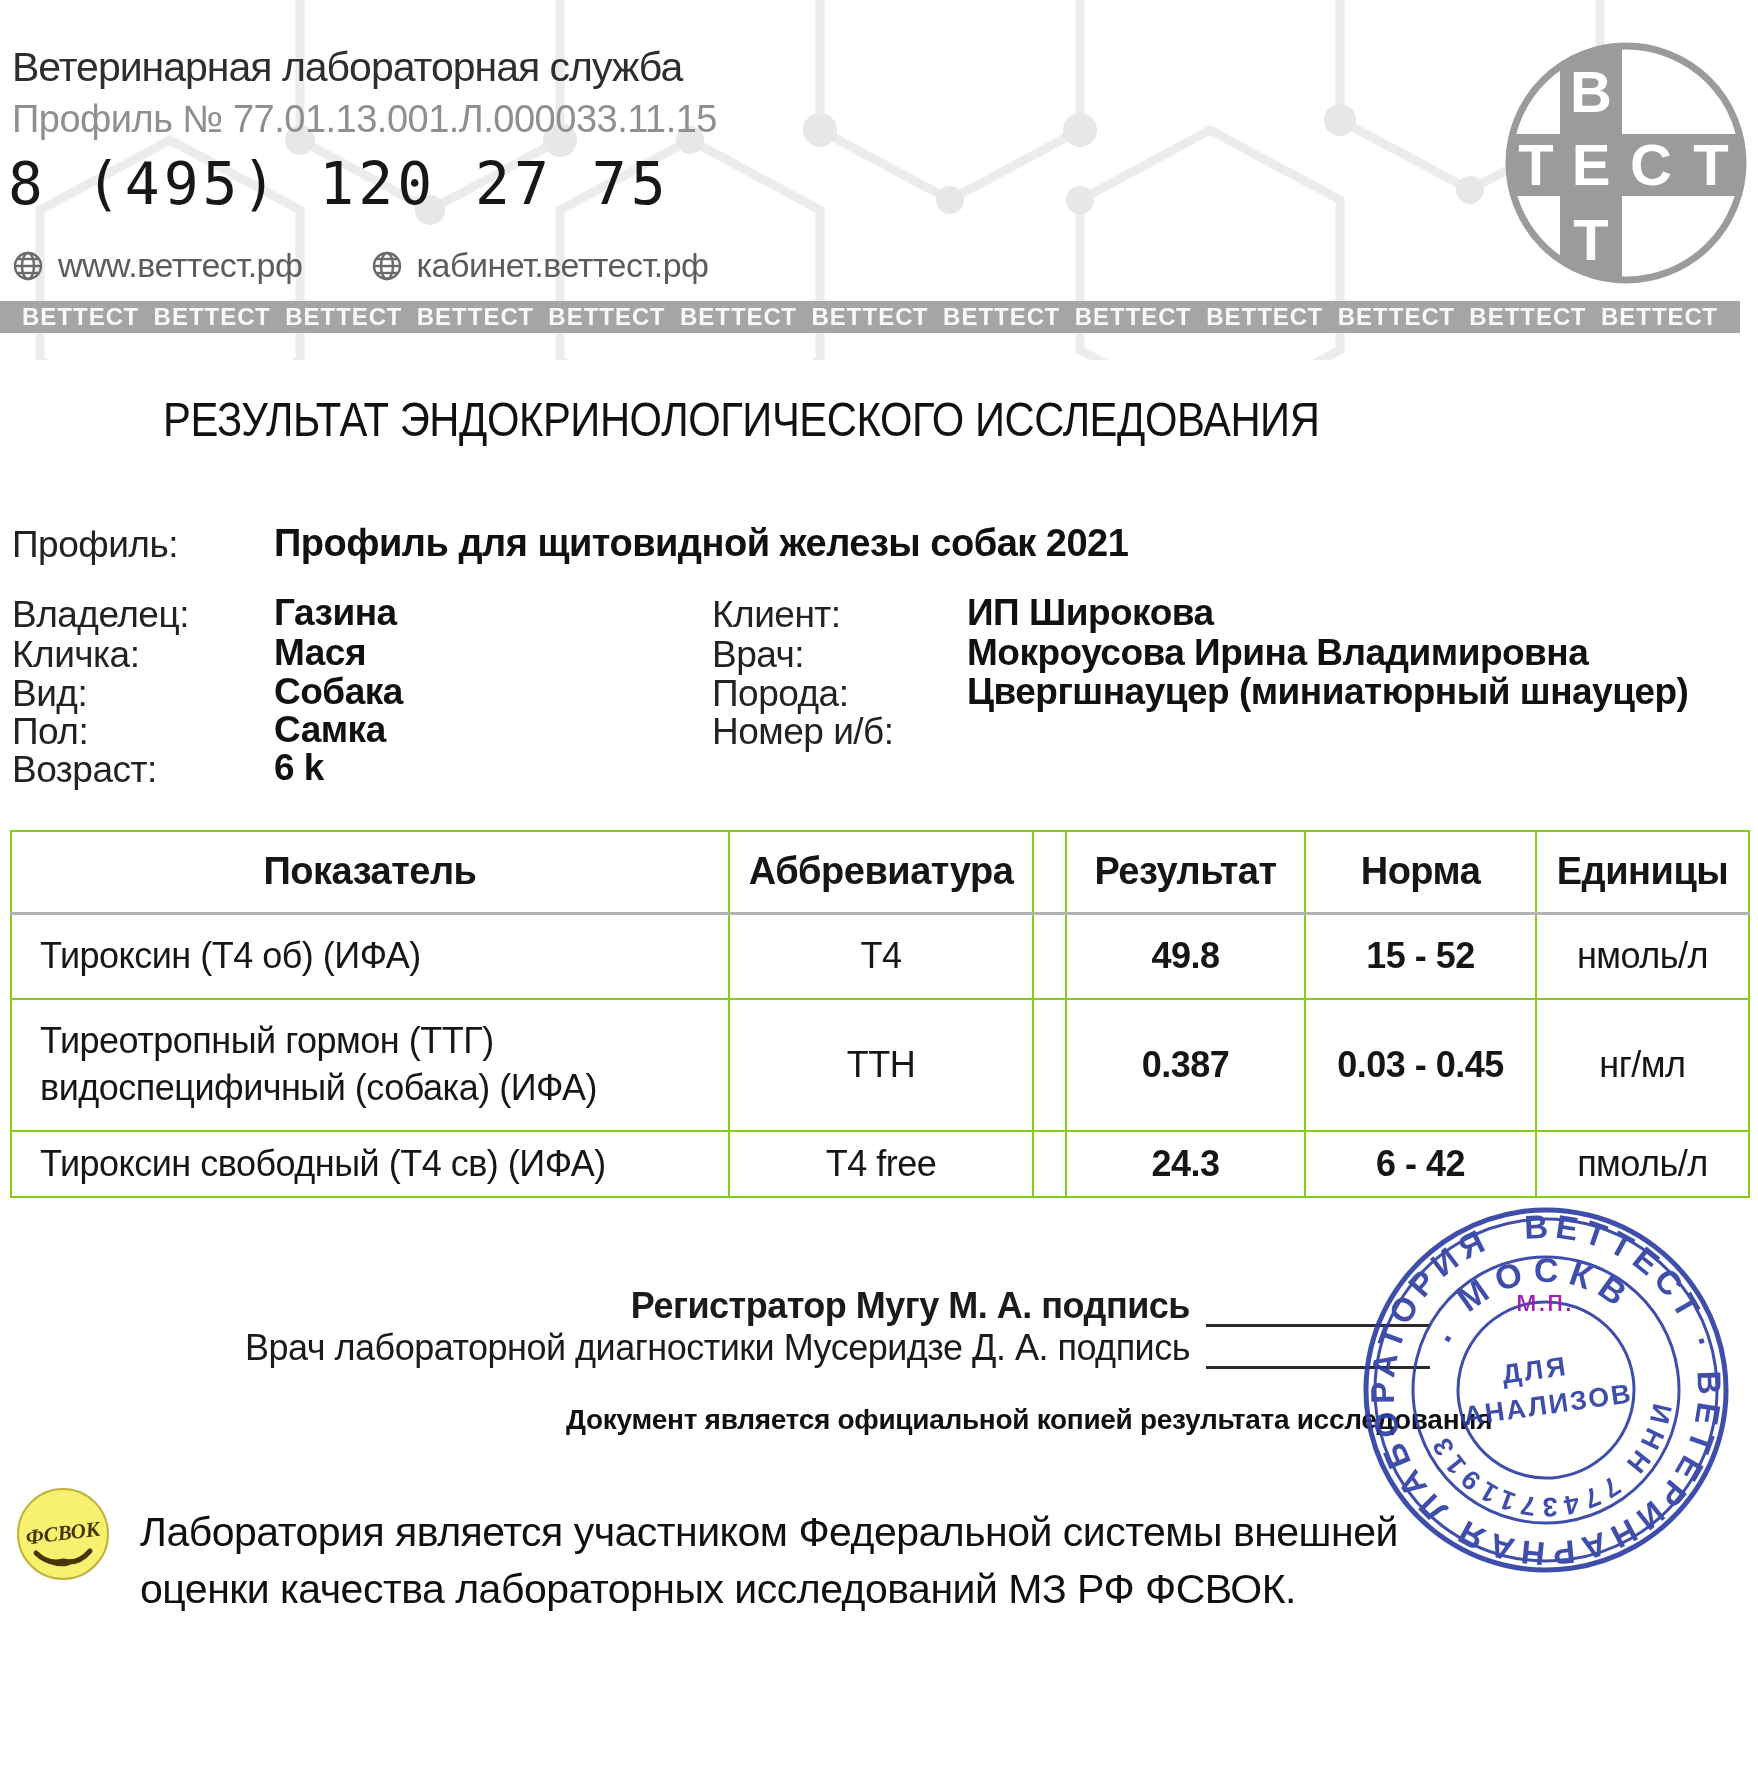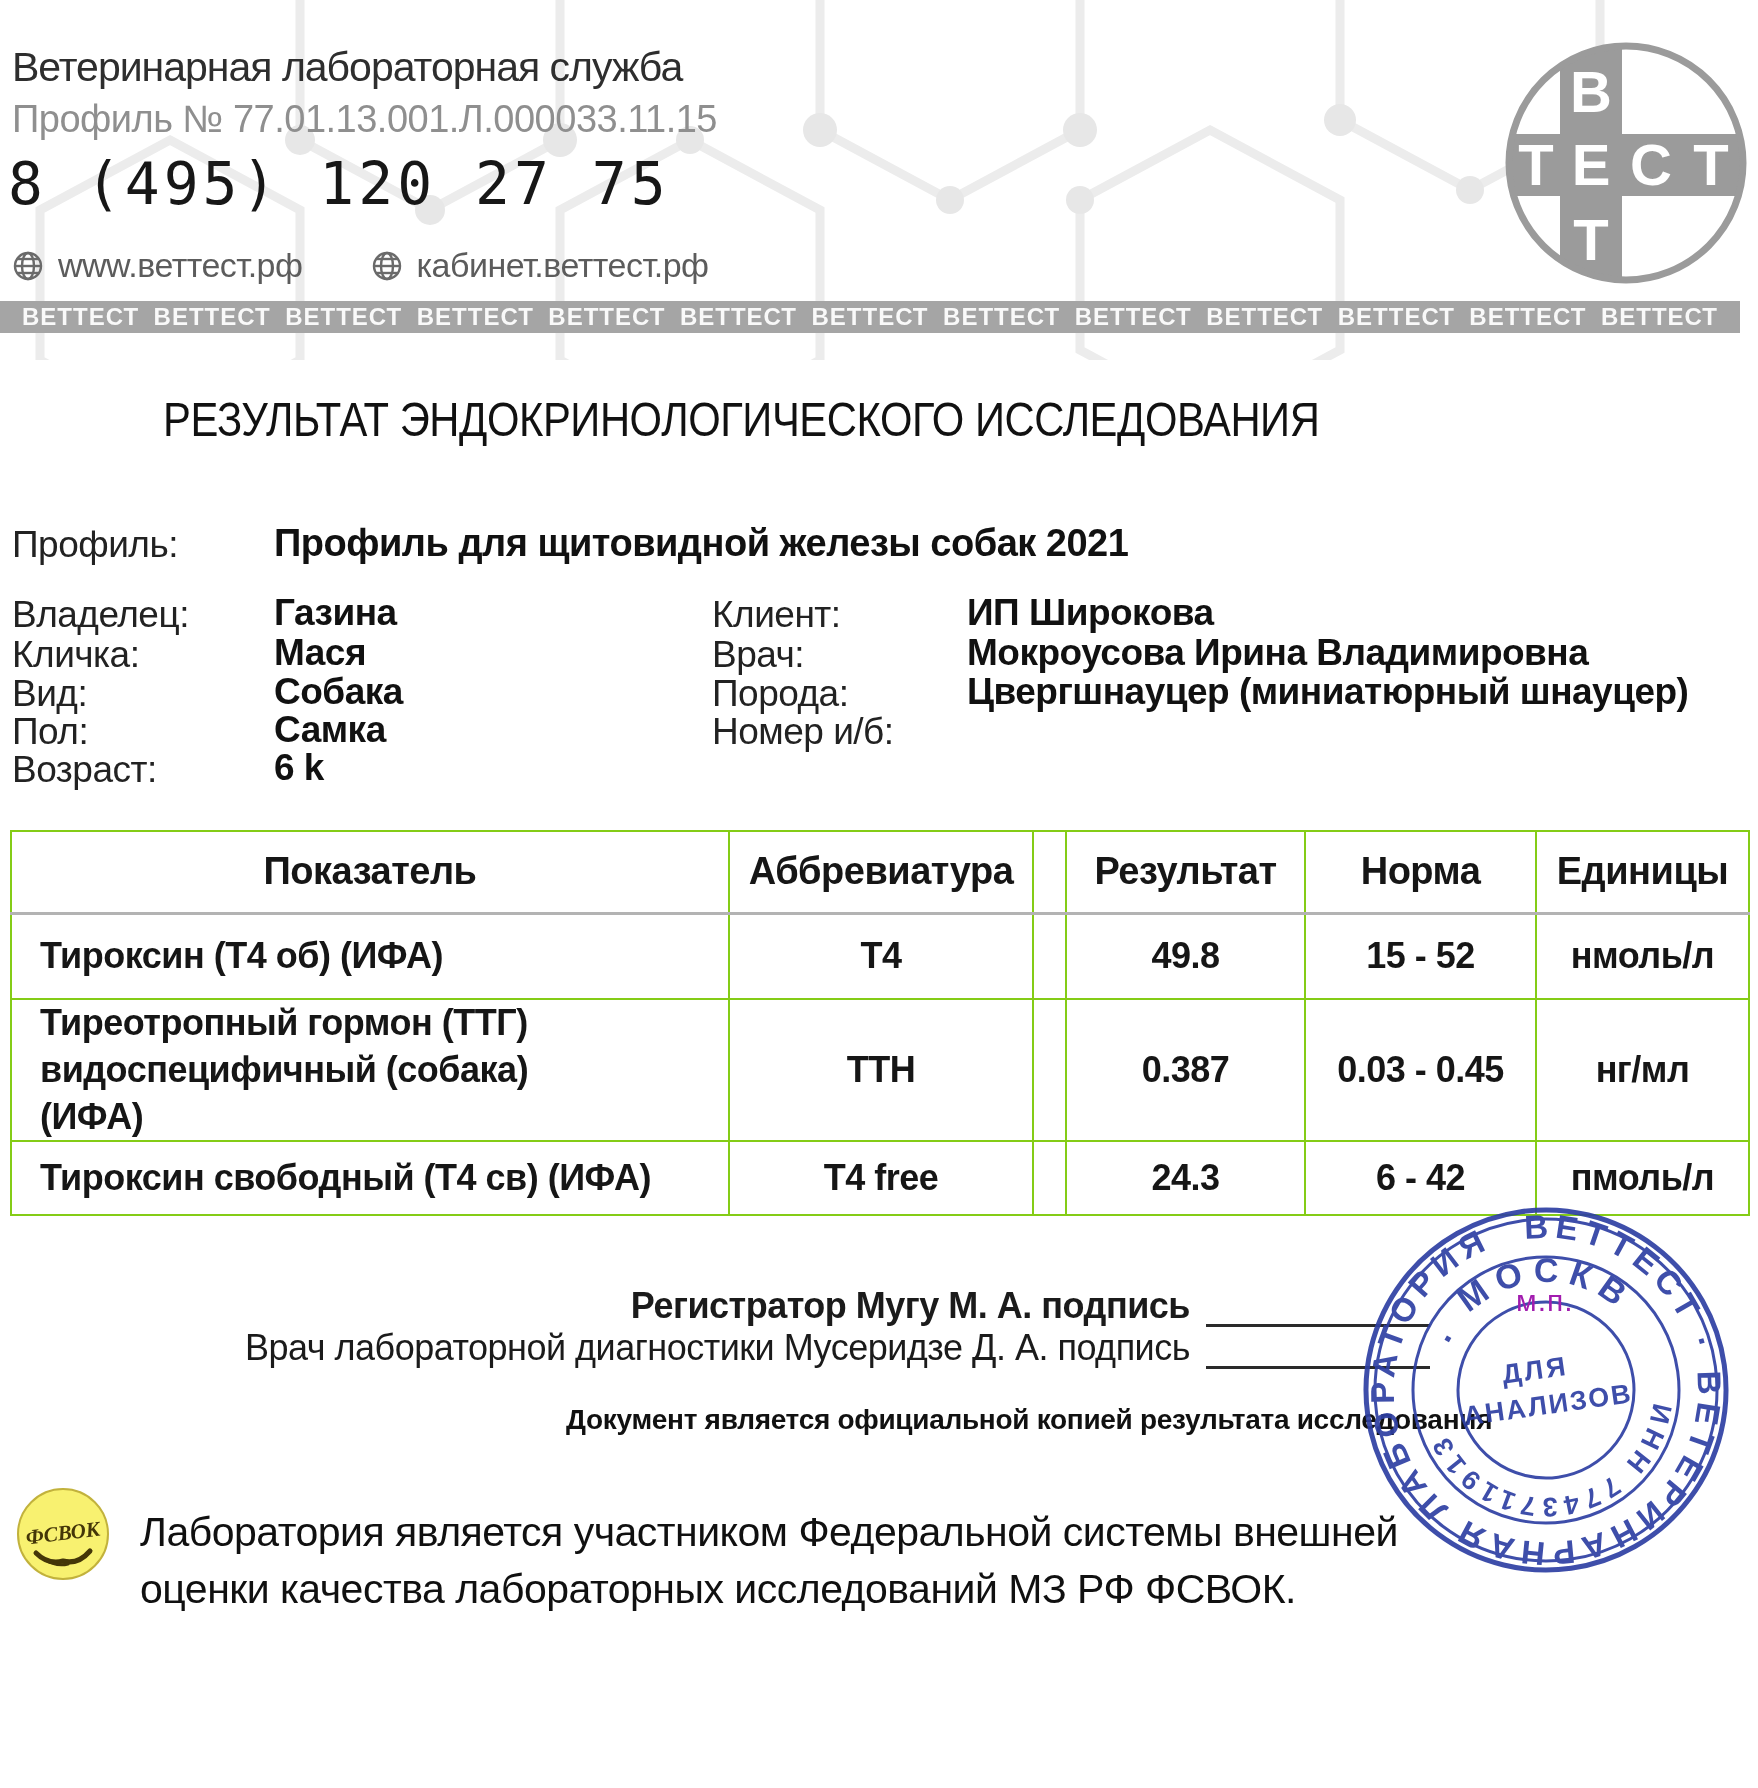--- a/index.html
+++ b/index.html
@@ -40,26 +40,26 @@
   .profile-value { left: 274px; top: 522px; font-size: 38px; }
   .row-l-label { left: 12px; }
   .row-l-value { left: 274px; }
   .row-r-label { left: 712px; }
   .row-r-value { left: 967px; }
 
   
   .results { position: absolute; left: 10px; top: 830px; width: 1738px; border-collapse: collapse; table-layout: fixed; z-index: 1; background: transparent; }
   .results th, .results td { border: 2px solid #84cc16; vertical-align: middle; font-size: 36px; color: #161616; letter-spacing: -0.5px; }
   .results thead th { height: 82px; font-size: 38px; font-weight: bold; text-align: center; border-bottom: 3px solid #b3b3b3; }
-  .results td { text-align: center; font-weight: bold; }
+  .results td { text-align: center; }
   .results td.c-name { text-align: left; padding-left: 28px; }
   .results td.c-name .wrapbox { display: inline-block; max-width: 565px; line-height: 1.3; }
   .results tr.r1 td { height: 86px; }
   .results tr.r2 td { height: 132px; }
-  .results tr.r3 td { height: 74px; }
+  .results tr.r3 td { height: 66px; }
   .results td.c-result, .results td.c-norm { font-weight: bold; }
 
   
   .sig-line { display: flex; align-items: flex-end; gap: 16px; z-index: 2; }
   .sig-line .sig-text { font-size: 36px; color: #1b1b1b; letter-spacing: -0.5px; white-space: nowrap; }
   .sig-line .sig-underline { width: 224px; height: 38px; border-bottom: 3px solid #2a2a2a; }
   .sig1 { right: 328px; top: 1285px; font-weight: bold; }
   .sig2 { right: 328px; top: 1327px; }
   .copy-note { left: 566px; top: 1404px; font-size: 28px; font-weight: bold; color: #111; letter-spacing: -0.3px; z-index: 1; }
   .mp { left: 1516px; top: 1284px; font-size: 30px; color: #a21caf; z-index: 6; letter-spacing: 1px; }

